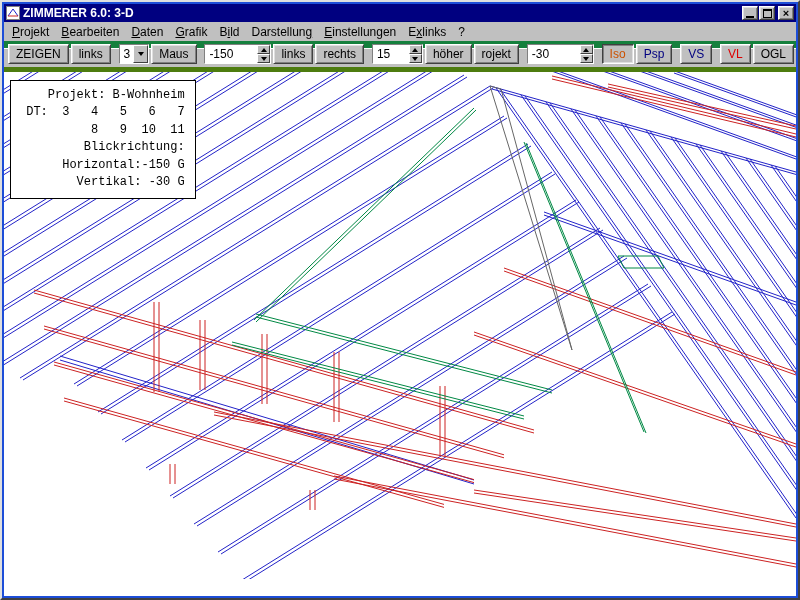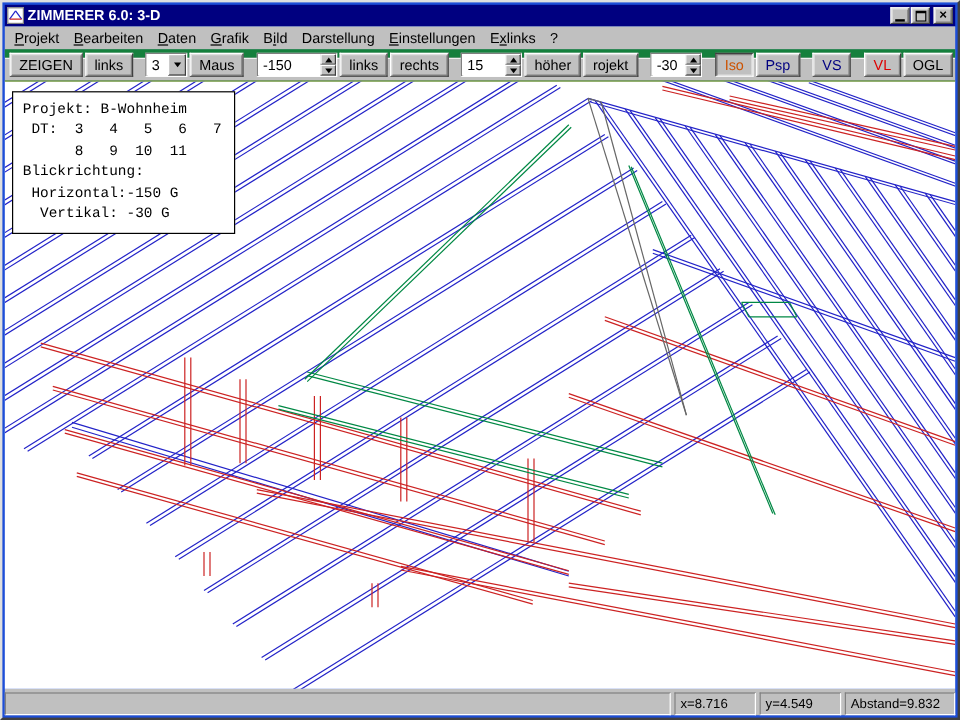--- a/index.html
+++ b/index.html
@@ -31,21 +31,21 @@
   .combo-val,.spin-val{font-size:12px;padding:2px 3px 0 4px;color:#000;background:#fff;}
   .combo{width:46px;}.combo-val{flex:1;}
   .combo-btn{width:15px;background:#c0c0c0;border:1px solid;border-color:#fff #404040 #404040 #fff;display:flex;align-items:center;justify-content:center;}
   .spin-val{width:52px;text-align:left;}
   .spin-btns{width:13px;display:flex;flex-direction:column;}
   .spin-up,.spin-down{flex:1;background:#c0c0c0;border:1px solid;border-color:#fff #404040 #404040 #fff;display:flex;align-items:center;justify-content:center;}
   .tri-up{width:0;height:0;border-left:3px solid transparent;border-right:3px solid transparent;border-bottom:4px solid #000;display:block;}
   .tri-down{width:0;height:0;border-left:3px solid transparent;border-right:3px solid transparent;border-top:4px solid #000;display:block;}
   .gap{width:9px;height:1px;}
   
-  .canvas{flex:1 1 auto;position:relative;background:#fff;overflow:hidden;border-top:1px solid #4d7c0f;}
+  .canvas{flex:1 1 auto;position:relative;background:#fff;overflow:hidden;border-top:5px solid #4d7c0f;text-align:right;}
   .canvas svg{position:absolute;left:0;top:0;}
   .infobox{position:absolute;left:6px;top:8px;background:#fff;border:1px solid #000;padding:6px 10px 7px 8px;
     font-family:"Liberation Mono","DejaVu Sans Mono",monospace;font-size:12px;line-height:1.45;color:#000;white-space:pre;}
   
   .statusbar{height:22px;flex:0 0 22px;display:flex;gap:3px;padding-top:3px;align-items:stretch;background:#c0c0c0;}
   .panel{border:1px solid;border-color:#808080 #fff #fff #808080;font-size:11px;padding:3px 4px 0 4px;color:#000;white-space:nowrap;overflow:hidden;}
   .panel.main{flex:1;}
   .panel.coord{width:68px;}
   .panel.wide{width:92px;}
 </style>
@@ -122,21 +122,21 @@
           </span>
         <span class="spin-down">
             <i class="tri-down"></i>
           </span>
       </span>
     </div>
     <button class="tbtn">höher</button>
     <button class="tbtn">rojekt</button>
     <span class="gap"></span>
     <div class="spin">
-      <span class="spin-val" style="width:28px">-30</span>
+      <span class="spin-val" style="width:52px">-30</span>
       <span class="spin-btns">
         <span class="spin-up">
             <i class="tri-up"></i>
           </span>
         <span class="spin-down">
             <i class="tri-down"></i>
           </span>
       </span>
     </div>
     <span class="gap"></span>
@@ -282,20 +282,14 @@
         <line x1="486" y1="14" x2="497" y2="17" stroke="#666666" stroke-width="1"></line>
       </svg>
     <pre class="infobox">Projekt: B-Wohnheim
  DT:  3   4   5   6   7
       8   9  10  11
 Blickrichtung:
  Horizontal:-150 G
   Vertikal: -30 G</pre>
   </div>
 
-  <div class="statusbar">
-    <span class="panel main"></span>
-    <span class="panel coord">x=8.716</span>
-    <span class="panel coord">y=4.549</span>
-    <span class="panel wide">Abstand=9.832</span>
-  </div>
 
 </div>
 
 </body></html>

